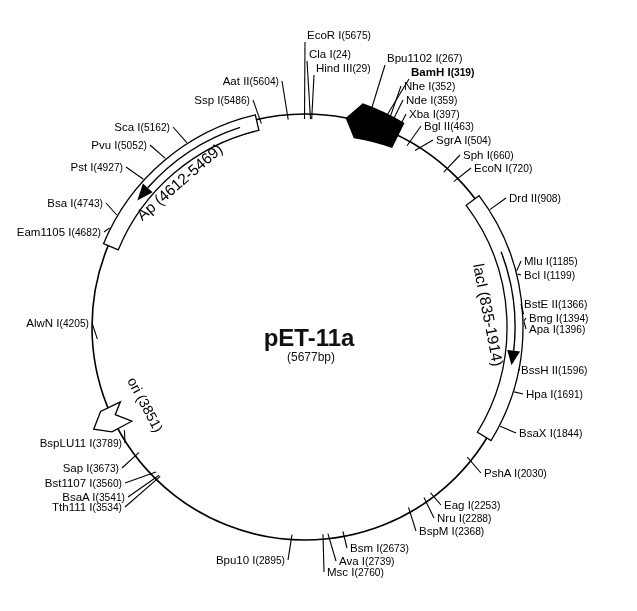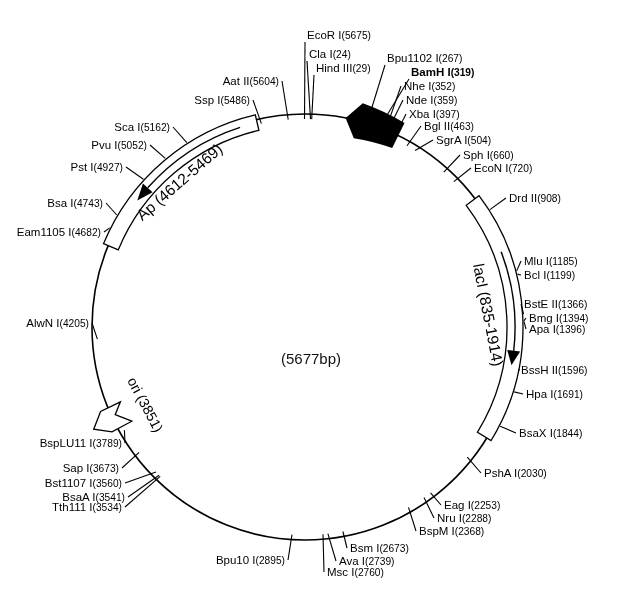--- a/index.html
+++ b/index.html
@@ -2,21 +2,21 @@
 <html><head>
 <meta charset="utf-8">
 <style>
   html,body{margin:0;padding:0;background:#fff;}
   #figure{position:relative;width:632px;height:611px;background:#ffffff;overflow:hidden;
           font-family:"Liberation Sans",sans-serif;}
   #map{position:absolute;left:0;top:0;}
   .center-title{position:absolute;left:309px;top:324px;transform:translateX(-50%);
     font-weight:bold;font-size:24px;color:#111;letter-spacing:0px;white-space:nowrap;}
   .center-sub{position:absolute;left:311px;top:350px;transform:translateX(-50%);
-    font-size:15px;color:#111;white-space:nowrap;}
+    font-size:12px;color:#111;white-space:nowrap;}
 </style>
 </head>
 <body>
 
 <div id="figure">
   <svg id="map" width="637" height="611" viewBox="0 0 637 611" xmlns="http://www.w3.org/2000/svg">
       <circle cx="305" cy="327" r="213" fill="none" stroke="#000000" stroke-width="1.6"></circle>
       <path d="M103.5,243.7 A218,218 0 0 1 255.3,114.8 L258.9,130.3 A202,202 0 0 0 118.3,249.8 Z" fill="#ffffff" stroke="#000000" stroke-width="1.3"></path>
       <path d="M479.0,195.7 A218,218 0 0 1 491.1,440.5 L477.5,432.2 A202,202 0 0 0 466.2,205.3 Z" fill="#ffffff" stroke="#000000" stroke-width="1.3"></path>
       <path d="M240.1,127.3 A210,210 0 0 0 147.7,187.8" fill="none" stroke="#000000" stroke-width="1.4"></path>
@@ -106,14 +106,15 @@
       <text x="103" y="207" text-anchor="end" fill="#000000" font-family="&quot;Liberation Sans&quot;,sans-serif" font-size="11.5" font-weight="normal"><tspan>Bsa I</tspan><tspan font-size="10.2">(4743)</tspan></text>
       <text x="123" y="171" text-anchor="end" fill="#000000" font-family="&quot;Liberation Sans&quot;,sans-serif" font-size="11.5" font-weight="normal"><tspan>Pst I</tspan><tspan font-size="10.2">(4927)</tspan></text>
       <text x="147" y="149" text-anchor="end" fill="#000000" font-family="&quot;Liberation Sans&quot;,sans-serif" font-size="11.5" font-weight="normal"><tspan>Pvu I</tspan><tspan font-size="10.2">(5052)</tspan></text>
       <text x="170" y="131" text-anchor="end" fill="#000000" font-family="&quot;Liberation Sans&quot;,sans-serif" font-size="11.5" font-weight="normal"><tspan>Sca I</tspan><tspan font-size="10.2">(5162)</tspan></text>
       <text x="250" y="104" text-anchor="end" fill="#000000" font-family="&quot;Liberation Sans&quot;,sans-serif" font-size="11.5" font-weight="normal"><tspan>Ssp I</tspan><tspan font-size="10.2">(5486)</tspan></text>
       <text x="279" y="85" text-anchor="end" fill="#000000" font-family="&quot;Liberation Sans&quot;,sans-serif" font-size="11.5" font-weight="normal"><tspan>Aat II</tspan><tspan font-size="10.2">(5604)</tspan></text>
       <text x="183" y="186" text-anchor="middle" fill="#000000" font-family="&quot;Liberation Sans&quot;,sans-serif" font-size="15.5" transform="rotate(-41 183 186)">Ap (4612-5469)</text>
       <text x="483" y="316" text-anchor="middle" fill="#000000" font-family="&quot;Liberation Sans&quot;,sans-serif" font-size="15.5" transform="rotate(79 483 316)">lacI (835-1914)</text>
       <text x="141" y="407" text-anchor="middle" fill="#000000" font-family="&quot;Liberation Sans&quot;,sans-serif" font-size="14" transform="rotate(62 141 407)">ori (3851)</text>
     </svg>
+  <div class="center-title">pET-11a</div>
   <div class="center-sub">(5677bp)</div>
 </div>
 
 </body></html>

